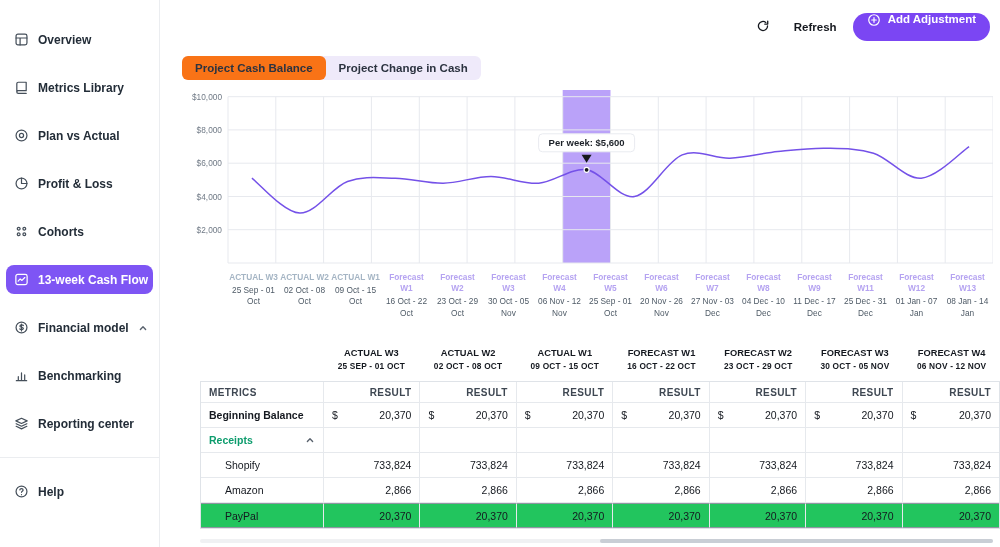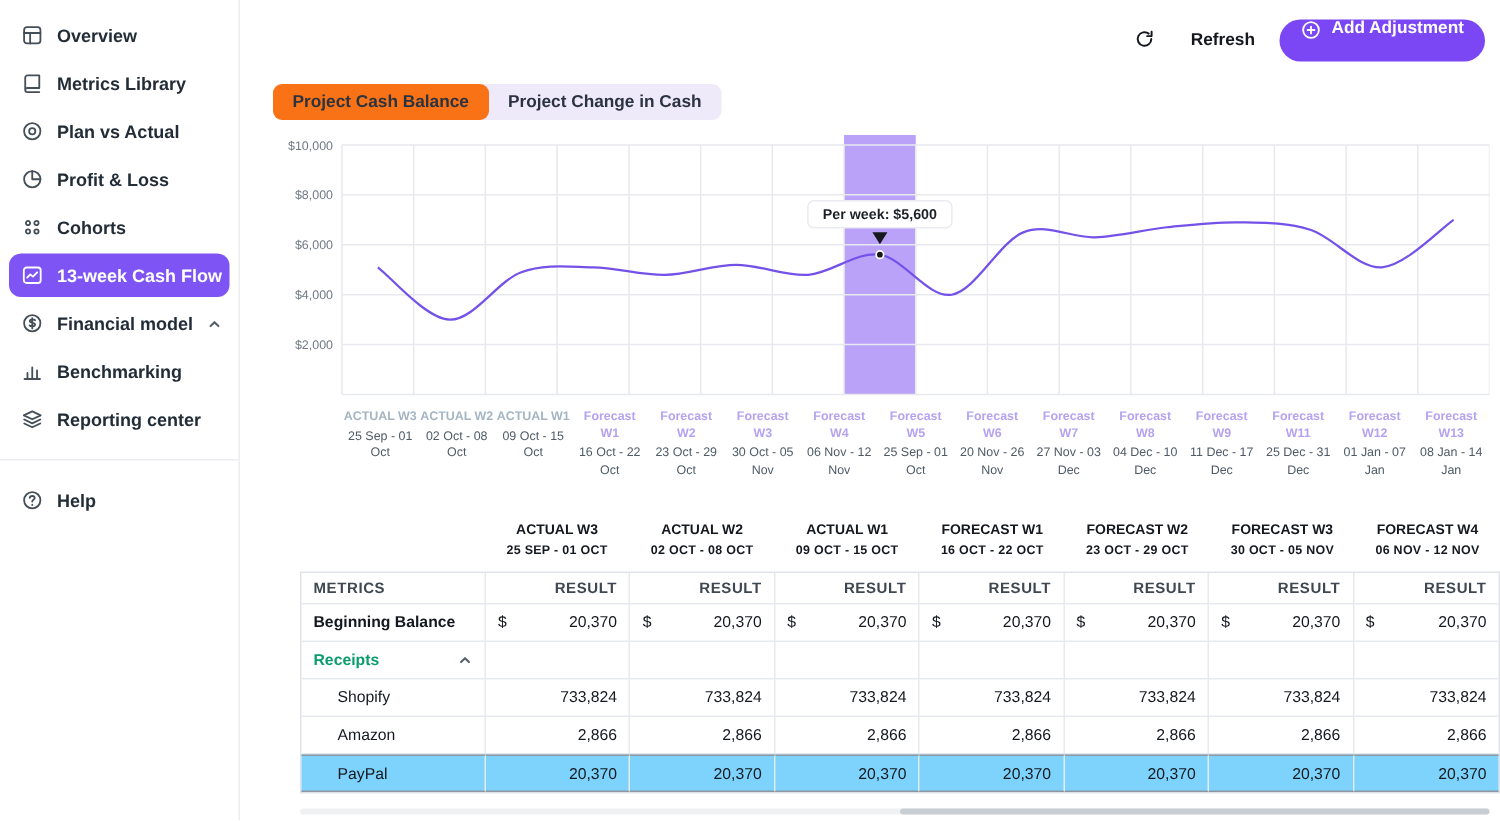--- a/index.html
+++ b/index.html
@@ -1,21 +1,21 @@
 <!DOCTYPE html>
 <html><head>
 <meta charset="utf-8">
 <style>
   *{margin:0;padding:0;box-sizing:border-box}
   html,body{width:1000px;height:547px;overflow:hidden}
   body{font-family:"Liberation Sans",sans-serif;background:#fff;position:relative;color:#14181f}
 
   
   .sidebar{position:absolute;left:0;top:0;width:160px;height:547px;background:#fff;border-right:1px solid #ebedf0;padding-top:6px}
-  .side-item{display:flex;align-items:center;gap:9px;margin:3px 6px;padding:7px 8px;border-radius:8px;
+  .side-item{display:flex;align-items:center;gap:9px;margin:19px 6px;padding:7px 8px;border-radius:8px;
     font-size:12px;font-weight:700;color:#232d38;cursor:pointer;white-space:nowrap}
   .side-item .icon{display:flex;color:#454f5a;flex:0 0 auto}
   .side-item.active{background:#7e55f4;color:#fff}
   .side-item.active .icon{color:#fff}
   .chev{margin-left:auto;display:flex}
   .sidebar-divider{height:1px;background:#ebedf0;margin:12px 0 12px 0}
 
   
   .topbar{position:absolute;top:13px;right:10px;display:flex;align-items:center;gap:16px}
   .refresh-btn{display:flex;align-items:center;gap:24px;background:none;border:none;font-family:inherit;
@@ -49,21 +49,21 @@
     height:25px;padding:0 8px;font-size:10.5px;color:#14181f}
   .tbl>div:nth-child(8n){border-right:none}
   .tbl>div:nth-last-child(-n+8){border-bottom:none}
   .tbl>div.hcell{height:21px;font-size:10px;font-weight:700;letter-spacing:.4px;color:#3e4752}
   .right{justify-content:flex-end;text-align:right}
   .lcell{padding-left:10px}
   .lcell.bold{font-weight:700}
   .lcell.ind{padding-left:24px}
   .lcell.section{color:#0d9c6d;font-weight:700}
   .curcell{justify-content:space-between}
-  .sel{background:#7dd3fc;border-top:1px solid #8f96a1;border-bottom:1px solid #8f96a1 !important}
+  .sel{background:#22c55e;border-top:1px solid #8f96a1;border-bottom:1px solid #8f96a1 !important}
 
   
   .hscroll-track{position:absolute;left:200px;top:539px;width:793px;height:4px;border-radius:2px;background:#f0f1f3}
   .hscroll-thumb{position:absolute;left:400px;top:0;width:393px;height:4px;border-radius:2px;background:#c9ced5;cursor:pointer}
 </style>
 </head>
 <body>
 
 <aside class="sidebar">
   <nav id="sidebar-nav">

